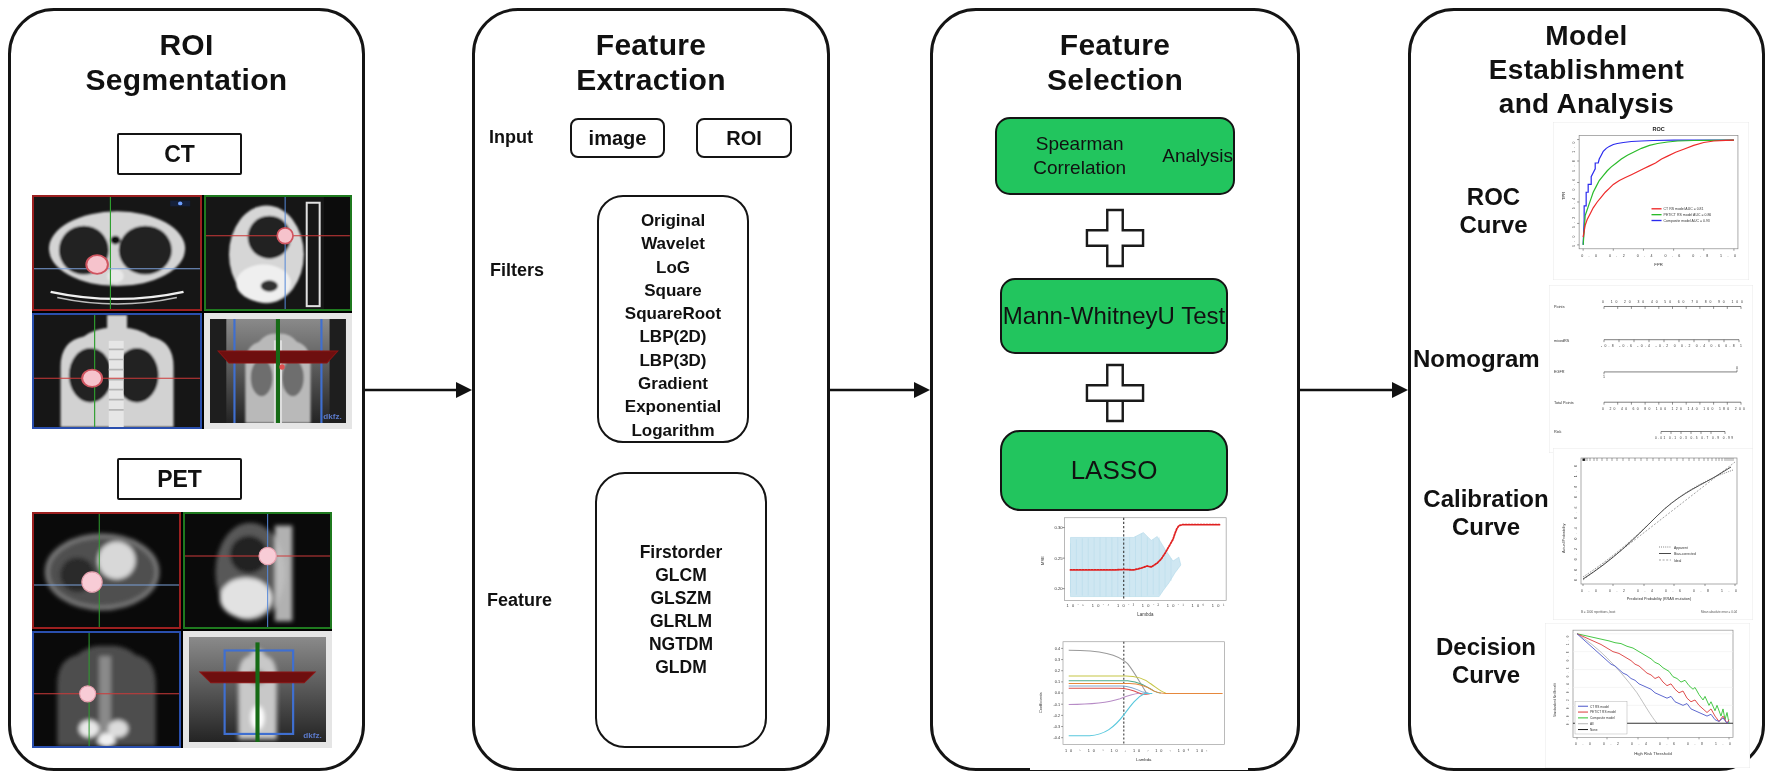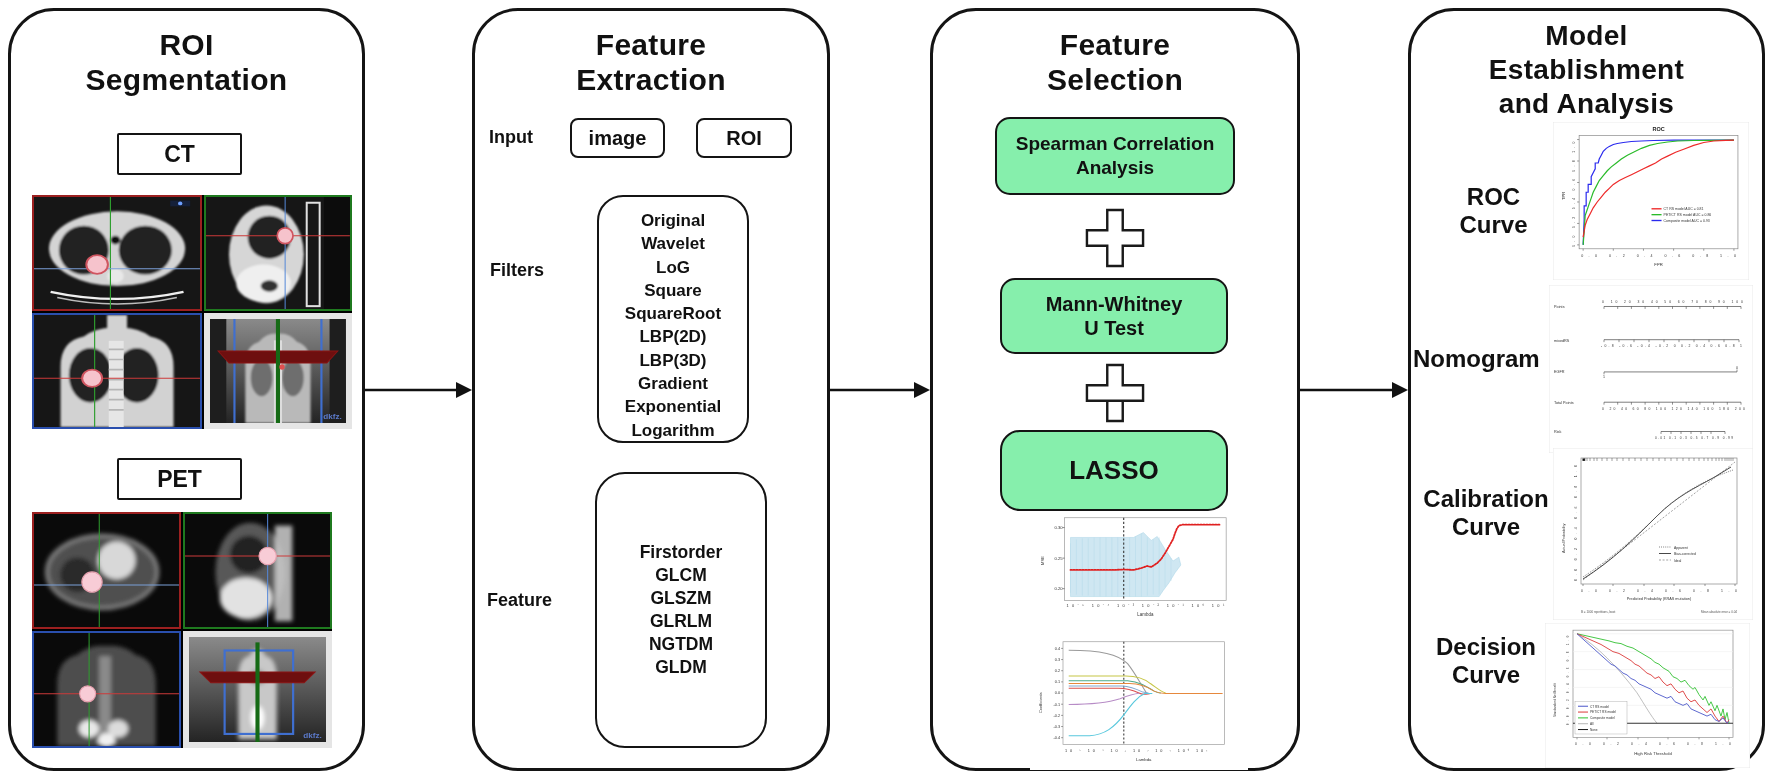--- a/index.html
+++ b/index.html
@@ -7,21 +7,21 @@
   body{background:#fff;font-family:"Liberation Sans",sans-serif;color:#111;position:relative;overflow:hidden}
   .panel{position:absolute;top:8px;height:763px;background:#fff;border:3px solid #141414;border-radius:46px}
   .ptitle{position:absolute;left:0;right:0;text-align:center;font-weight:700;font-size:30px;line-height:35px;letter-spacing:.3px}
   .pill{position:absolute;border:2.5px solid #141414;border-radius:2px;background:#fff;font-weight:700;display:flex;align-items:center;justify-content:center}
   .viewer{position:absolute;display:grid;gap:2px;background:#000;padding:0}
   .quad{position:relative;overflow:hidden}
   .quad svg{position:absolute;inset:0;width:100%;height:100%}
   .b-red{border:2px solid #9c2020}.b-green{border:2px solid #1f7a1f}.b-blue{border:2px solid #2a4fae}.b-yellow{border:6px solid #e5e5e5}
   .lab{position:absolute;font-weight:700;font-size:18px;line-height:30px}
   .listbox{position:absolute;border:2.5px solid #141414;background:#fff;text-align:center;font-weight:700}
-  .flowbox{position:absolute;border:2.5px solid #141414;border-radius:15px;background:#86efac;display:flex;flex-direction:column;align-items:center;justify-content:center;font-weight:700;text-align:center}
+  .flowbox{position:absolute;border:2.5px solid #141414;border-radius:15px;background:#22c55e;display:flex;flex-direction:row;align-items:center;justify-content:center;font-weight:400;text-align:center}
   .arrow{position:absolute;height:22px}
   .thumb{position:absolute;background:#fff}
   .mlab{position:absolute;font-weight:700;font-size:24px;line-height:28px;text-align:center}
   .t-line{display:block}
   svg text{font-family:"Liberation Sans",sans-serif}
 </style>
 </head>
 <body>
 
 <svg width="0" height="0" style="position:absolute" aria-hidden="true">
@@ -234,21 +234,21 @@
 
   <div class="flowbox" style="left:62px;top:106px;width:240px;height:78px;font-size:19px;line-height:24px">
     <span>Spearman Correlation</span>
     <span>Analysis</span>
   </div>
 
   <svg style="position:absolute;left:150px;top:197px" width="64" height="60" viewBox="0 0 66 62">
     <path d="M25,2 H41 V23 H62 V39 H41 V60 H25 V39 H4 V23 H25 Z" fill="#fff" stroke="#1a1a1a" stroke-width="2.5"></path>
   </svg>
 
-  <div class="flowbox" style="left:67px;top:267px;width:228px;height:76px;font-size:20px;line-height:24px">
+  <div class="flowbox" style="left:67px;top:267px;width:228px;height:76px;font-size:24px;line-height:24px">
     <span>Mann-Whitney</span>
     <span>U Test</span>
   </div>
 
   <svg style="position:absolute;left:150px;top:352px" width="64" height="60" viewBox="0 0 66 62">
     <path d="M25,2 H41 V23 H62 V39 H25,39 H41 V60 H25 V39 H4 V23 H25 Z" fill="#fff" stroke="#1a1a1a" stroke-width="2.5"></path>
   </svg>
 
   <div class="flowbox" style="left:67px;top:419px;width:228px;height:81px;font-size:26px;border-radius:20px">
     <span>LASSO</span>

